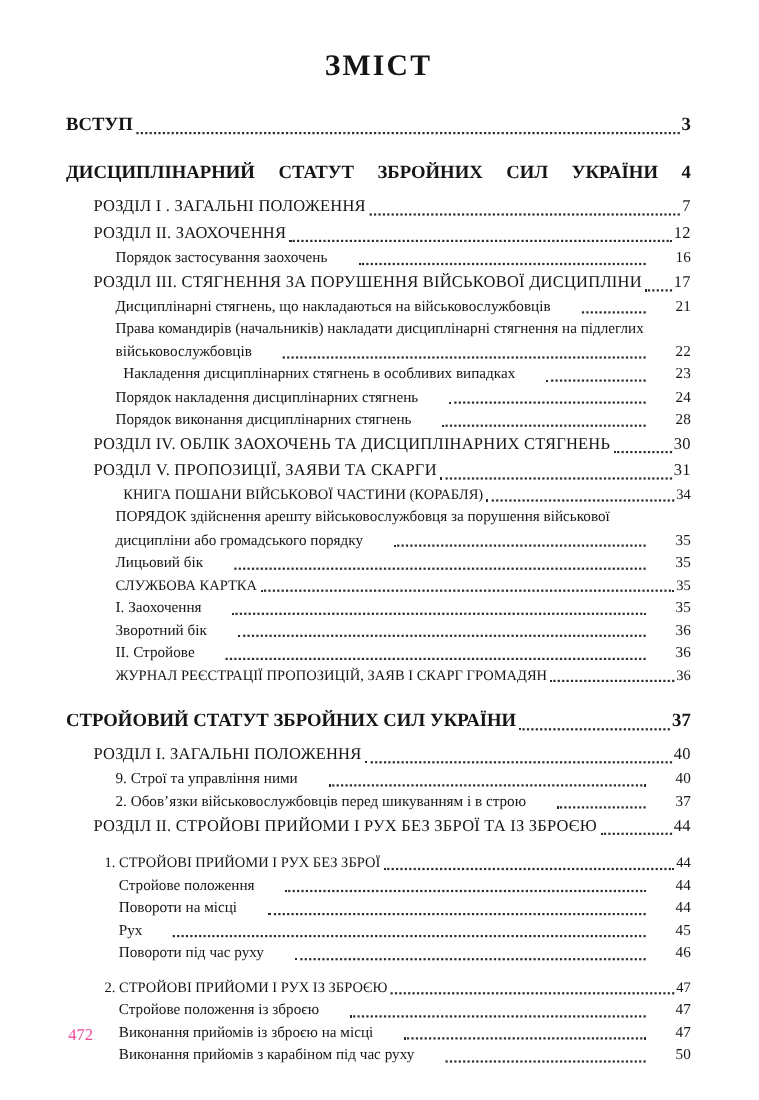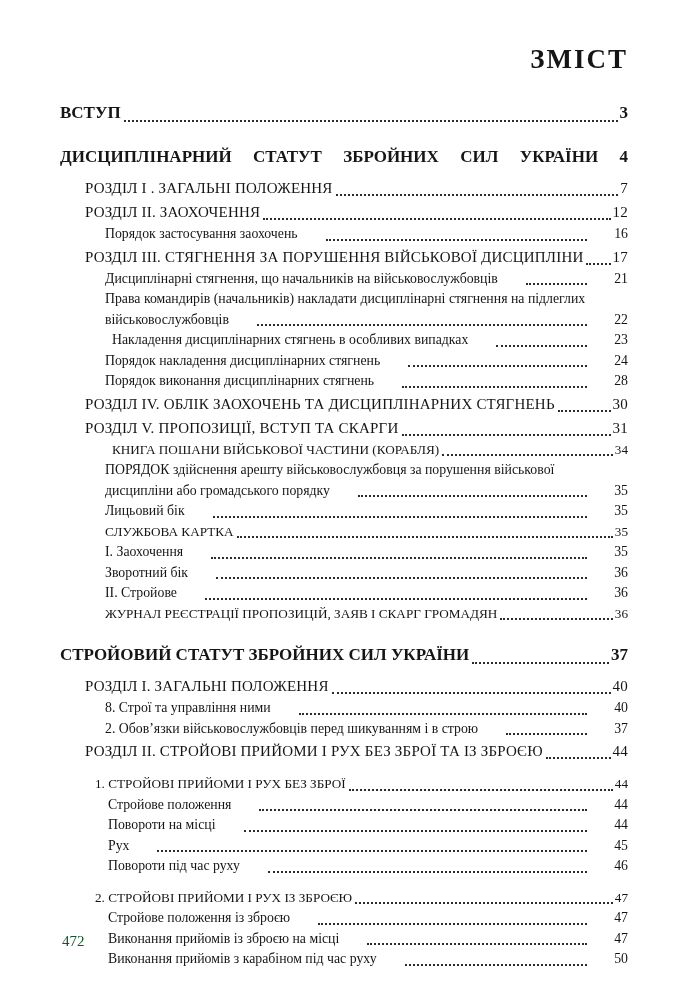--- a/index.html
+++ b/index.html
@@ -15,21 +15,21 @@
     color: #151515;
   }
   .page {
     position: relative;
     box-sizing: border-box;
     width: 690px;
     height: 1000px;
     padding: 44px 62px 0 60px;
   }
   .doc-title {
-    text-align: right;
+    text-align: center;
     font-size: 27px;
     font-weight: bold;
     letter-spacing: 2px;
     margin: 0 0 24px 0;
   }
   #toc-list { display: block; }
   .row {
     display: flex;
     align-items: baseline;
   }
@@ -67,21 +67,21 @@
     display: block;
     text-align: justify;
     text-align-last: justify;
   }
 
   .page-number {
     position: absolute;
     left: 62px;
     bottom: 50px;
     font-size: 15px;
-    color: #14532d;
+    color: #ec4899;
   }
 </style>
 </head>
 <body>
 
 <div class="page">
   <h1 class="doc-title">ЗМІСТ</h1>
   <div id="toc-list">
       <div class="row h1 lvl-0">
         <span class="label">ВСТУП</span>
@@ -103,21 +103,21 @@
         <span class="label">Порядок застосування заохочень</span>
         <span class="leader"></span>
         <span class="pg">16</span>
       </div>
       <div class="row section lvl-1">
         <span class="label">РОЗДІЛ ІІІ. СТЯГНЕННЯ ЗА ПОРУШЕННЯ ВІЙСЬКОВОЇ ДИСЦИПЛІНИ</span>
         <span class="leader"></span>
         <span class="pg">17</span>
       </div>
       <div class="row sub lvl-2">
-        <span class="label">Дисциплінарні стягнення, що начальників на військовослужбовців</span>
+        <span class="label">Дисциплінарні стягнень, що накладаються на військовослужбовців</span>
         <span class="leader"></span>
         <span class="pg">21</span>
       </div>
       <div class="row sub lvl-2">
         <span class="label">Права командирів (начальників) накладати дисциплінарні стягнення на підлеглих</span>
       </div>
       <div class="row sub lvl-2">
         <span class="label">військовослужбовців</span>
         <span class="leader"></span>
         <span class="pg">22</span>
@@ -136,21 +136,21 @@
         <span class="label">Порядок виконання дисциплінарних стягнень</span>
         <span class="leader"></span>
         <span class="pg">28</span>
       </div>
       <div class="row section lvl-1">
         <span class="label">РОЗДІЛ ІV. ОБЛІК ЗАОХОЧЕНЬ ТА ДИСЦИПЛІНАРНИХ СТЯГНЕНЬ</span>
         <span class="leader"></span>
         <span class="pg">30</span>
       </div>
       <div class="row section lvl-1">
-        <span class="label">РОЗДІЛ V. ПРОПОЗИЦІЇ, ВСТУП ТА СКАРГИ</span>
+        <span class="label">РОЗДІЛ V. ПРОПОЗИЦІЇ, ЗАЯВИ ТА СКАРГИ</span>
         <span class="leader"></span>
         <span class="pg">31</span>
       </div>
       <div class="row subcaps lvl-3">
         <span class="label">КНИГА ПОШАНИ ВІЙСЬКОВОЇ ЧАСТИНИ (КОРАБЛЯ)</span>
         <span class="leader"></span>
         <span class="pg">34</span>
       </div>
       <div class="row sub lvl-2">
         <span class="label">ПОРЯДОК здійснення арешту військовослужбовця за порушення військової</span>
@@ -194,21 +194,21 @@
         <span class="label">СТРОЙОВИЙ СТАТУТ ЗБРОЙНИХ СИЛ УКРАЇНИ</span>
         <span class="leader"></span>
         <span class="pg">37</span>
       </div>
       <div class="row section lvl-1 sp-sm">
         <span class="label">РОЗДІЛ І. ЗАГАЛЬНІ ПОЛОЖЕННЯ</span>
         <span class="leader"></span>
         <span class="pg">40</span>
       </div>
       <div class="row sub lvl-2">
-        <span class="label">8. Строї та управління ними</span>
+        <span class="label">9. Строї та управління ними</span>
         <span class="leader"></span>
         <span class="pg">40</span>
       </div>
       <div class="row sub lvl-2">
         <span class="label">2. Обов’язки військовослужбовців перед шикуванням і в строю</span>
         <span class="leader"></span>
         <span class="pg">37</span>
       </div>
       <div class="row section lvl-1">
         <span class="label">РОЗДІЛ ІІ. СТРОЙОВІ ПРИЙОМИ І РУХ БЕЗ ЗБРОЇ ТА ІЗ ЗБРОЄЮ</span>

